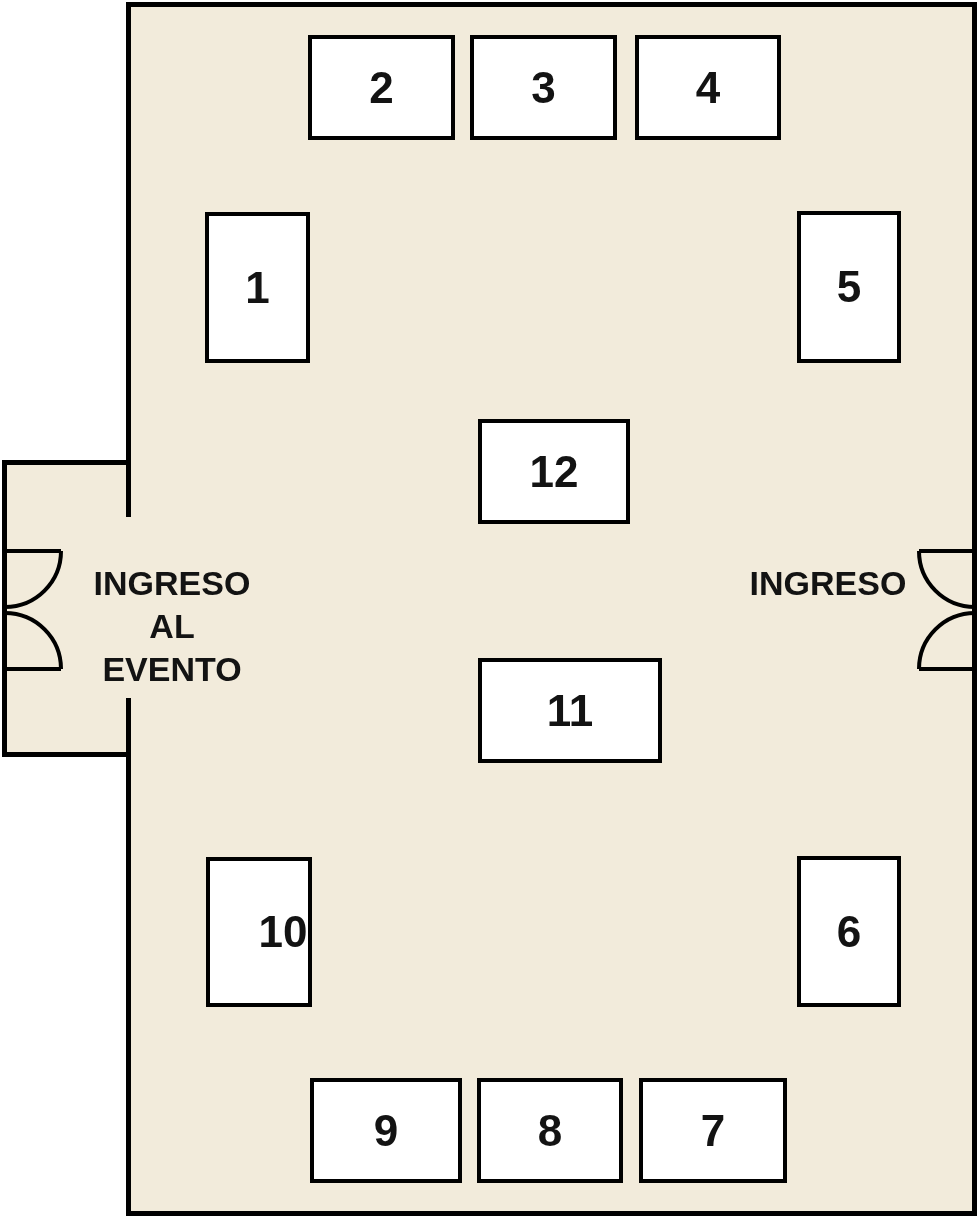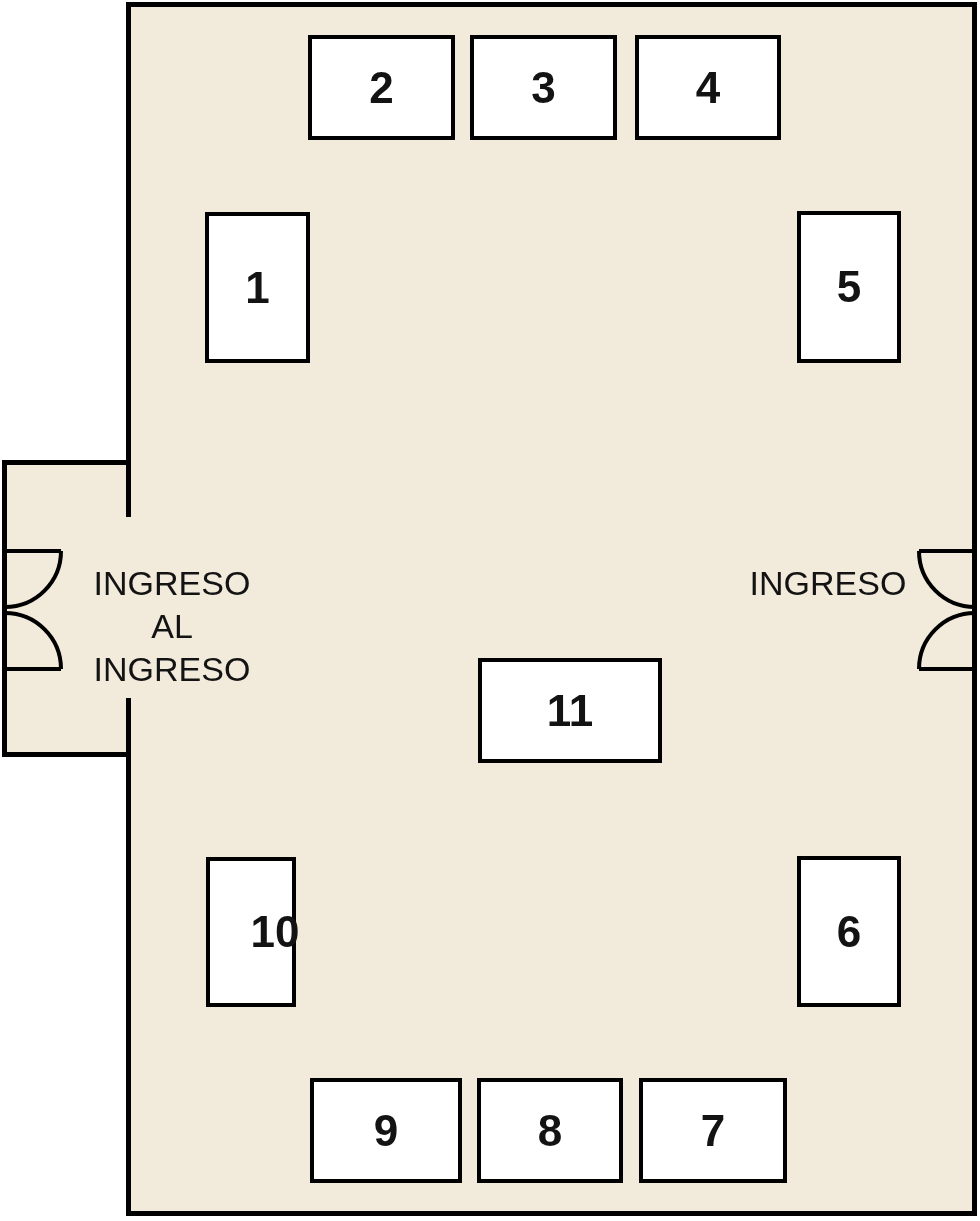--- a/index.html
+++ b/index.html
@@ -35,41 +35,41 @@
     background:var(--room-fill);z-index:3;
   }
 
   .door-svg{position:absolute;width:70px;height:140px;z-index:4;}
   .door-left{left:0;top:540px;}
   .door-right{left:910px;top:540px;}
 
   .entrance-label{
     position:absolute;top:562px;width:190px;z-index:5;
     text-align:center;color:var(--ink);
-    font-size:34px;line-height:43px;font-weight:400;letter-spacing:0px;
+    font-size:34px;line-height:43px;font-weight:700;letter-spacing:0px;
   }
   .label-left{left:77px;}
   .label-right{left:733px;}
 
   .booth{
     position:absolute;box-sizing:border-box;z-index:5;
     background:var(--booth-fill);border:4px solid var(--wall);
     display:flex;align-items:center;justify-content:center;
     font-size:44px;font-weight:700;color:var(--ink);
   }
   .booth-1 {left:205px;top:212px;width:105px;height:151px;}
   .booth-2 {left:308px;top:35px; width:147px;height:105px;}
   .booth-3 {left:470px;top:35px; width:147px;height:105px;}
   .booth-4 {left:635px;top:35px; width:146px;height:105px;}
   .booth-5 {left:797px;top:211px;width:104px;height:152px;}
   .booth-6 {left:797px;top:856px;width:104px;height:151px;}
   .booth-7 {left:639px;top:1078px;width:148px;height:105px;}
   .booth-8 {left:477px;top:1078px;width:146px;height:105px;}
   .booth-9 {left:310px;top:1078px;width:152px;height:105px;}
-  .booth-10{left:206px;top:857px;width:90px;height:150px;padding-left:48px;}
+  .booth-10{left:206px;top:857px;width:106px;height:150px;padding-left:48px;}
   .booth-11{left:478px;top:658px;width:184px;height:105px;}
   .booth-12{left:478px;top:419px;width:152px;height:105px;}
 </style>
 </head>
 <body>
 
 <div class="canvas">
 
   <div class="room"></div>
 
@@ -86,32 +86,33 @@
 
   <svg class="door-svg door-right" viewBox="0 0 70 140">
     <path d="M65,11 H9" stroke="#000" stroke-width="4" fill="none"></path>
     <path d="M9,11 A56,56 0 0 0 65,67" stroke="#000" stroke-width="4" fill="none"></path>
     <path d="M65,129 H9" stroke="#000" stroke-width="4" fill="none"></path>
     <path d="M9,129 A56,56 0 0 1 65,73" stroke="#000" stroke-width="4" fill="none"></path>
   </svg>
 
   <div class="entrance-label label-left">
     <div>INGRESO</div>
-    <div>AL INGRESO</div>
+    <div>AL EVENTO</div>
   </div>
 
   <div class="entrance-label label-right">
     <div>INGRESO</div>
   </div>
 
   <div class="booth booth-1">1</div>
   <div class="booth booth-2">2</div>
   <div class="booth booth-3">3</div>
   <div class="booth booth-4">4</div>
   <div class="booth booth-5">5</div>
   <div class="booth booth-6">6</div>
   <div class="booth booth-7">7</div>
   <div class="booth booth-8">8</div>
   <div class="booth booth-9">9</div>
   <div class="booth booth-10">10</div>
   <div class="booth booth-11">11</div>
+  <div class="booth booth-12">12</div>
 
 </div>
 
 </body></html>

